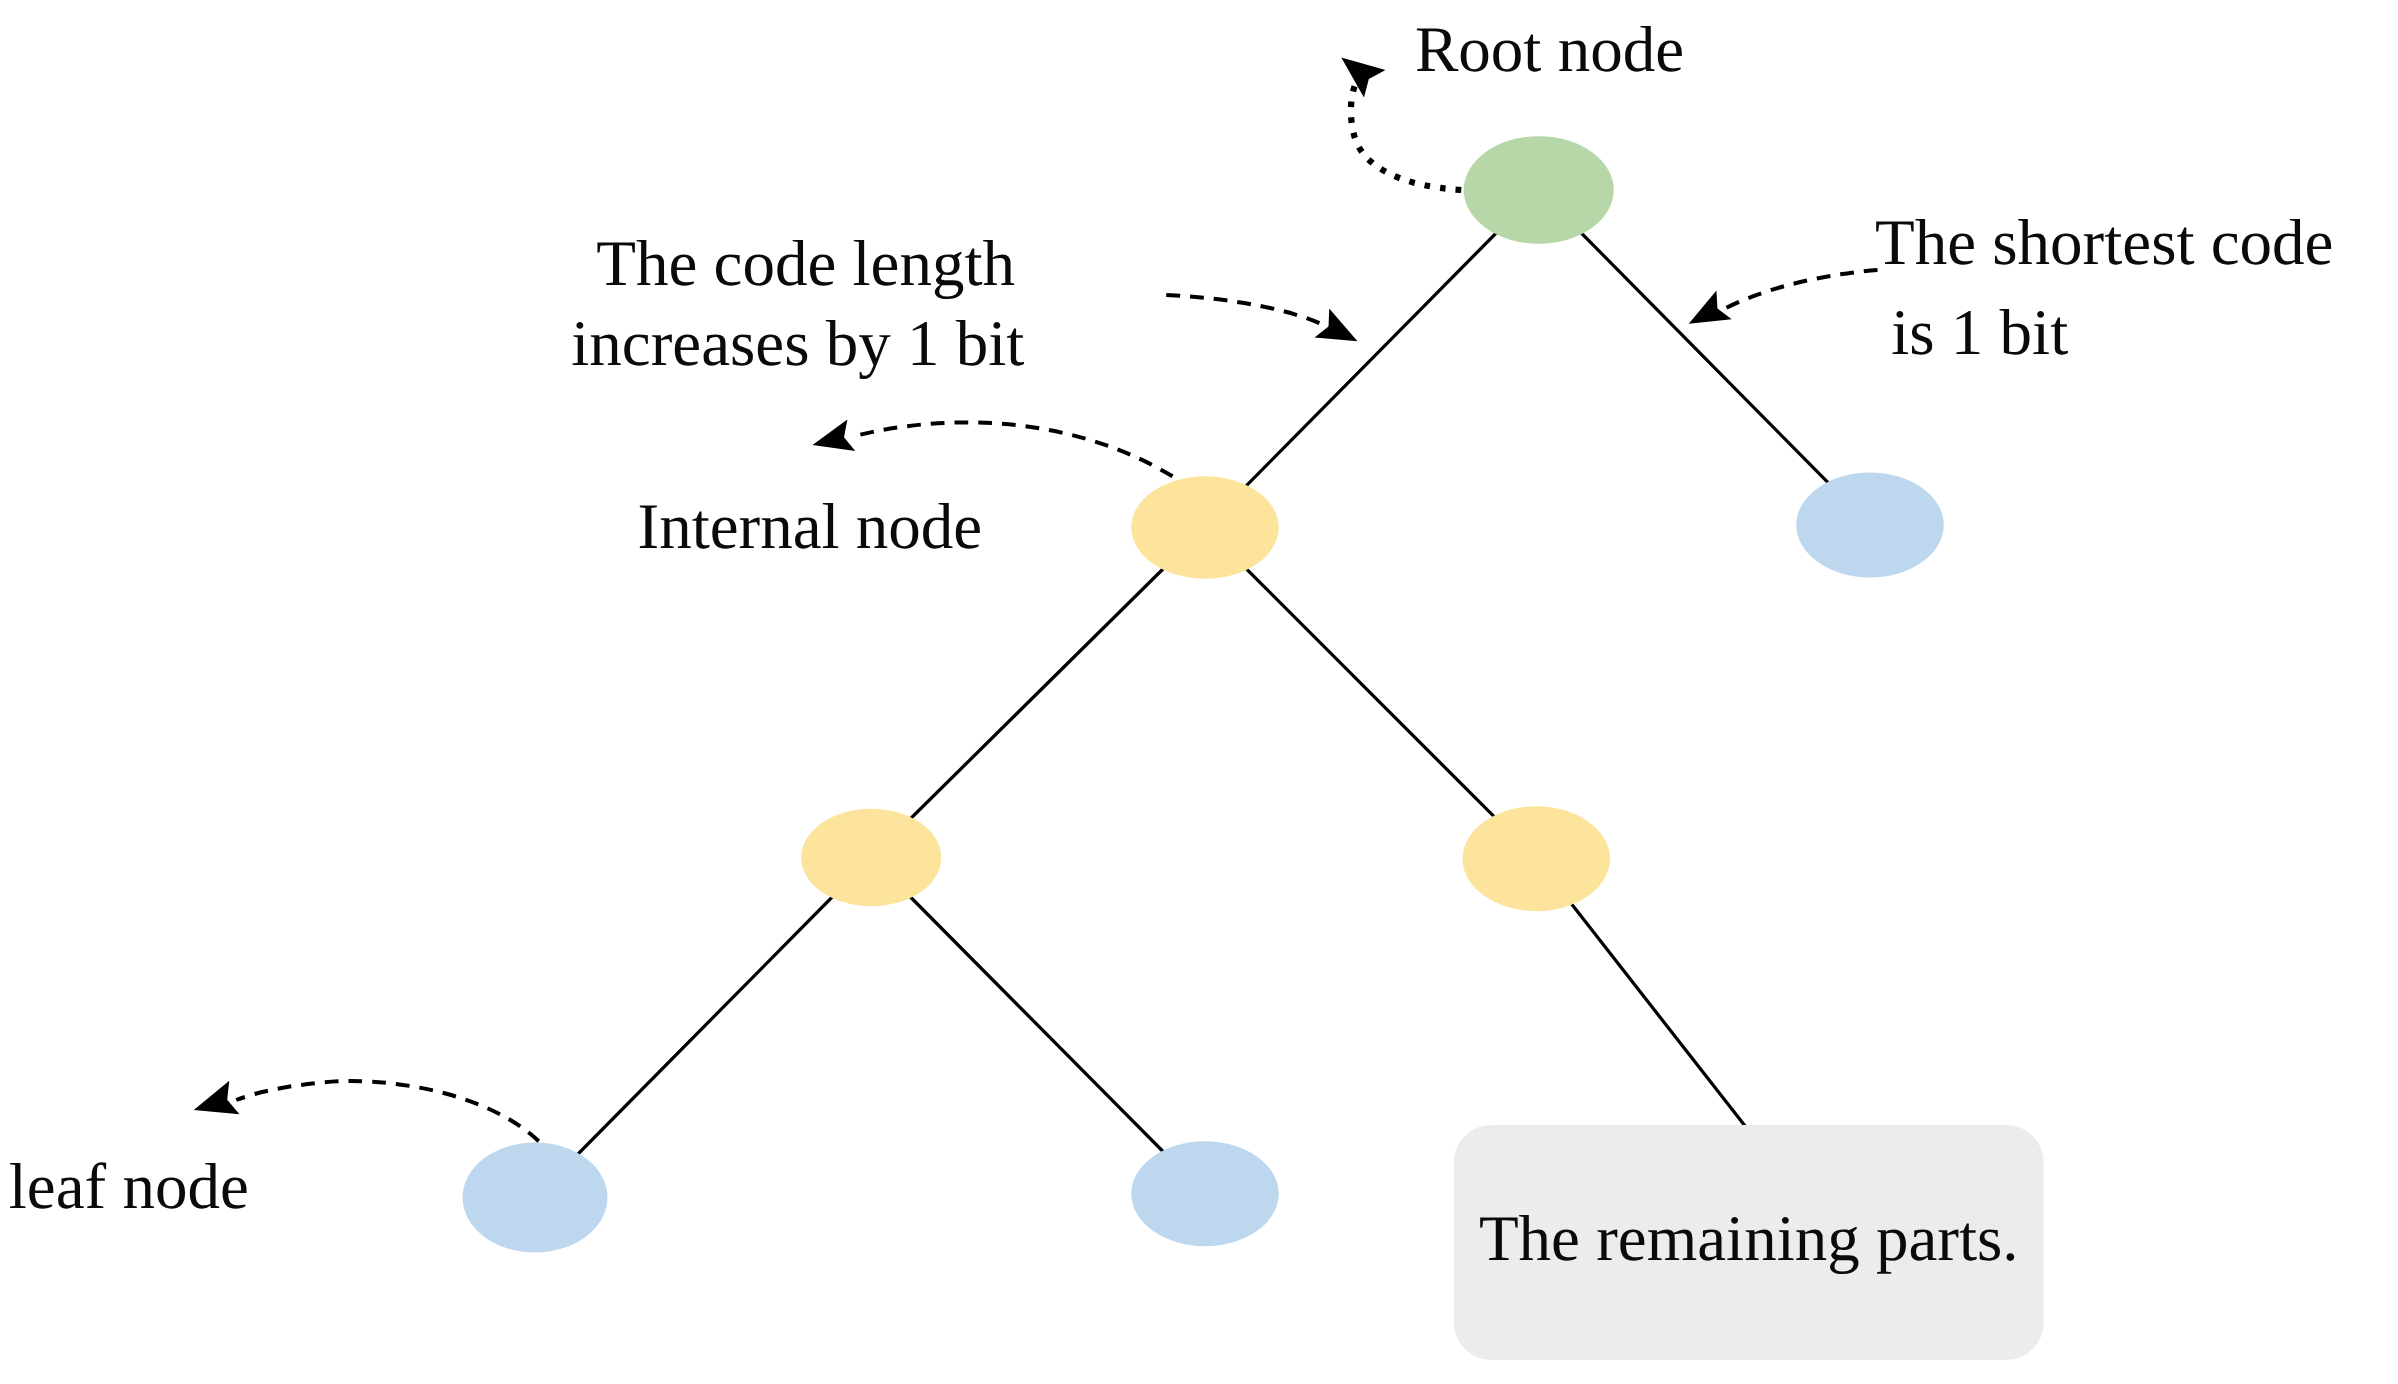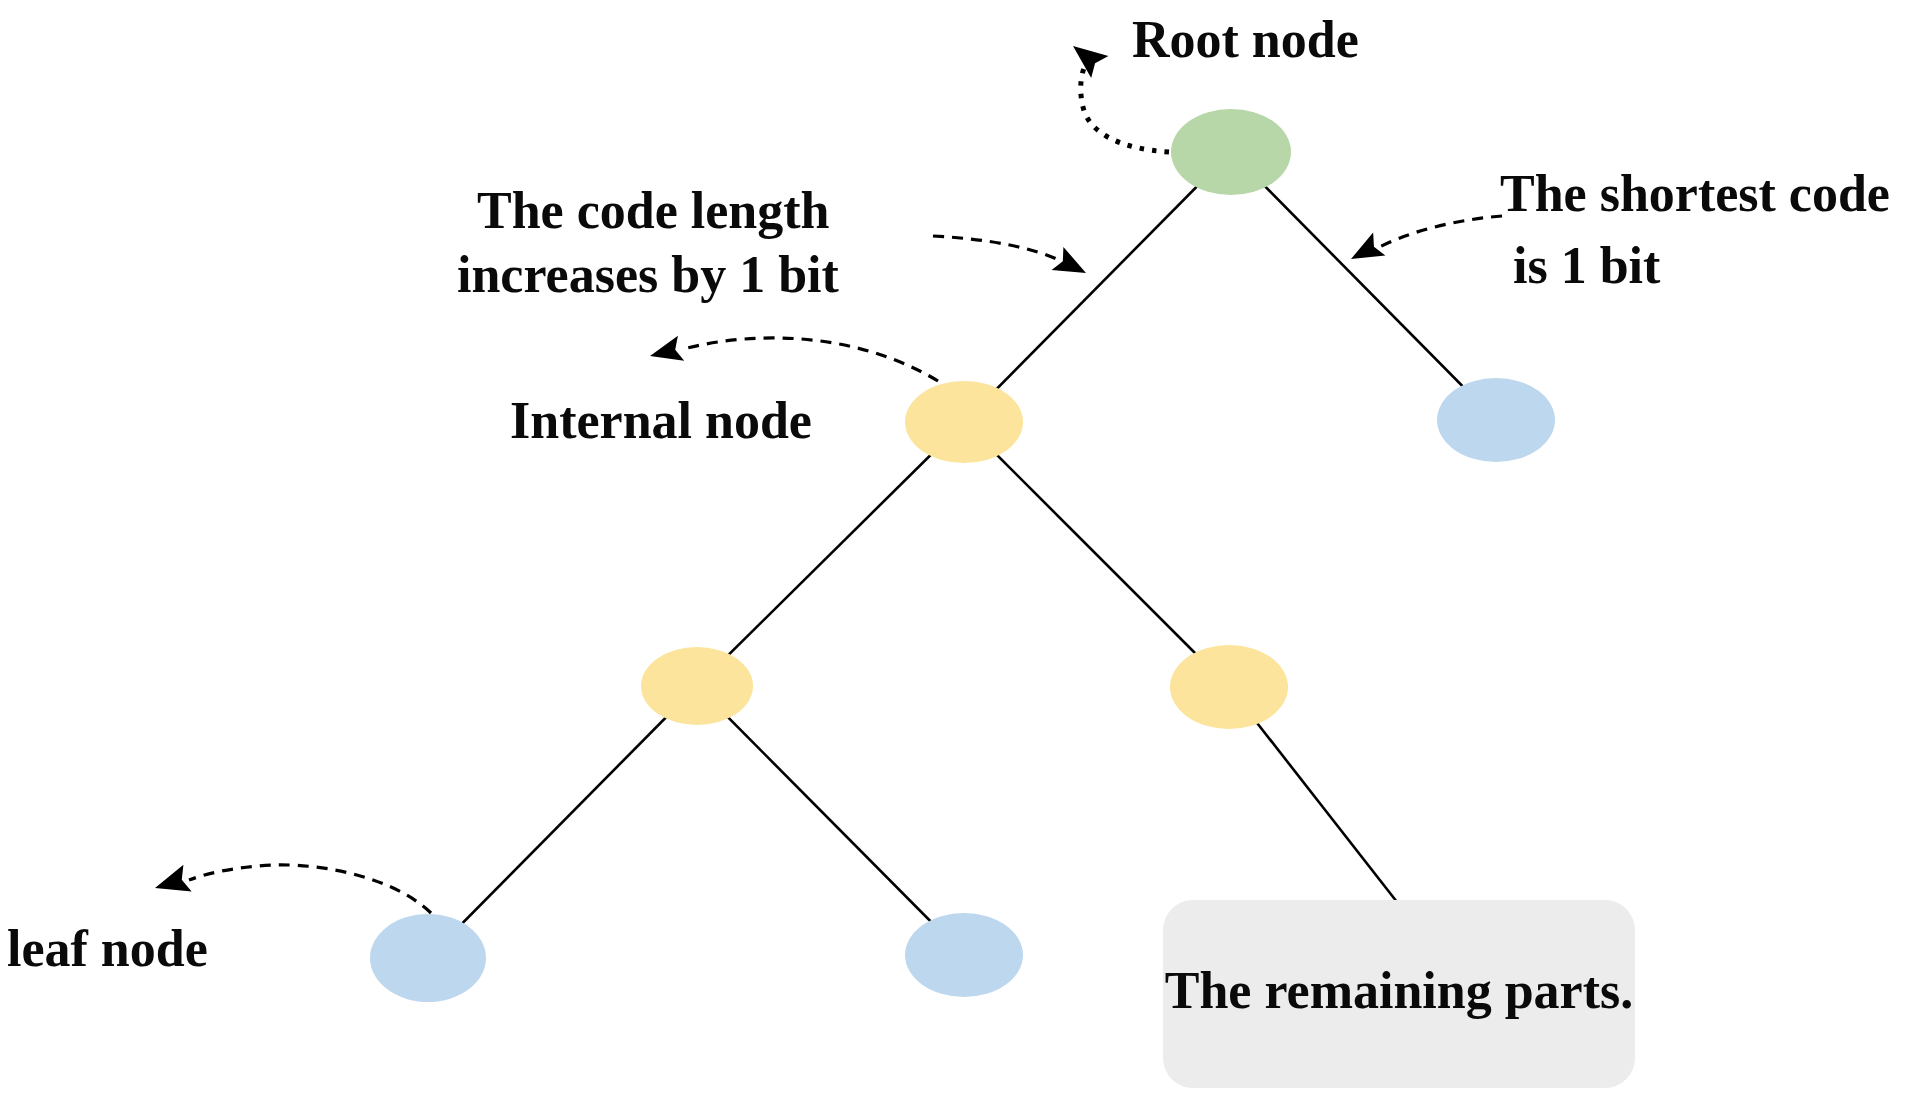--- a/index.html
+++ b/index.html
@@ -6,21 +6,20 @@
     margin: 0;
     padding: 0;
     background: #ffffff;
   }
   .stage {
     position: relative;
     width: 1918px;
     height: 1107px;
     background: #ffffff;
     overflow: hidden;
-    font-weight: bold;
   }
   svg {
     display: block;
     width: 1918px;
     height: 1107px;
   }
   .label {
     font-family: "Liberation Serif", "DejaVu Serif", serif;
     font-size: 52px;
     fill: #0a0a0a;

